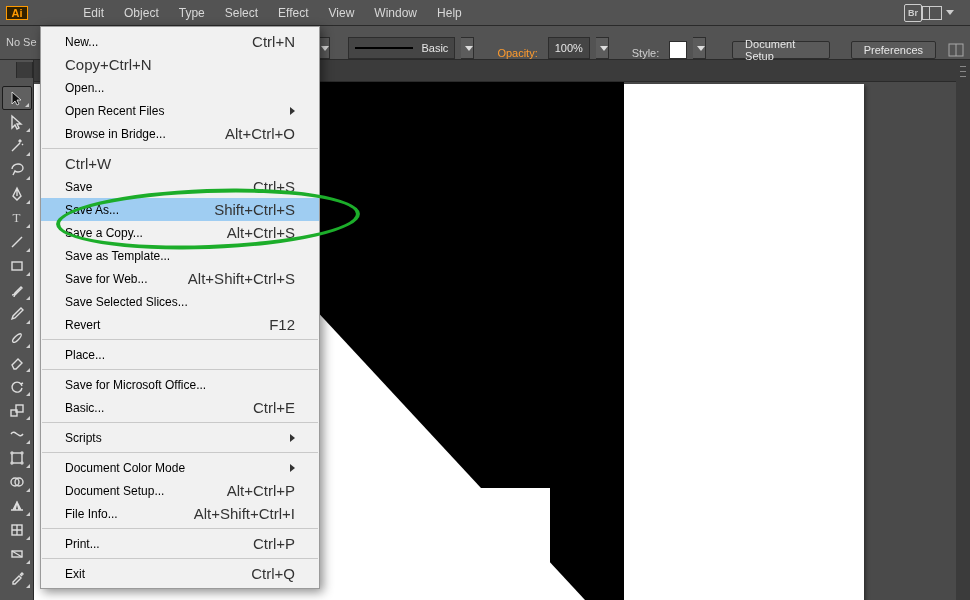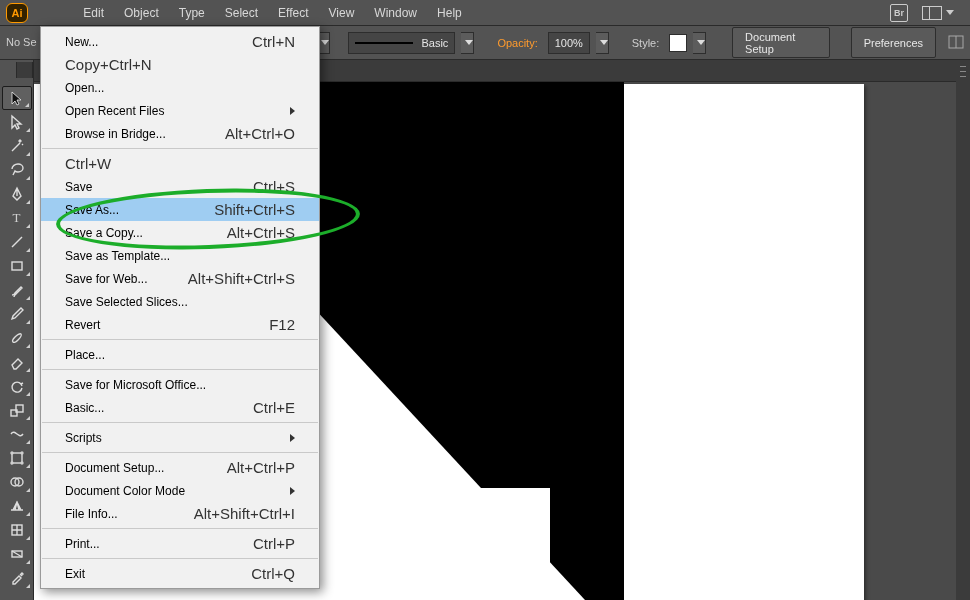--- a/index.html
+++ b/index.html
@@ -24,90 +24,90 @@
     user-select: none;
   }
   .app-badge {
     width: 34px;
     height: 26px;
     display: flex;
     align-items: center;
     justify-content: center;
   }
   .app-badge .ai {
-    width: 22px; height: 20px;
+    width: 22px; height: 14px;
     background:#322200;
     border:1px solid #ff9a00;
     color:#ff9a00;
     font-weight:700;
     font-size:11px;
     display:flex;align-items:center;justify-content:center;
-    border-radius:6px;
+    border-radius:0;
   }
   .menubar ul {
     list-style:none;
     display:flex;
     align-items:stretch;
   }
   .menubar li {
     padding: 0 10px;
     display:flex;
     align-items:center;
     color:#d8d8d8;
     cursor:default;
   }
   .menubar li.open {
     background:#e8e8e8;
     color:#000;
     margin-top:35px;
   }
   .menubar .spacer{flex:1}
   .menubar .right-icons{
-    display:flex;align-items:center;gap:14px;padding:12px 16px;
+    display:flex;align-items:center;padding:12px 16px;
   }
   .br-badge{
     width:18px;height:18px;border:1px solid #ccc;color:#ccc;
     font-size:9px;font-weight:700;display:flex;align-items:center;justify-content:center;
     border-radius:2px;
   }
   .layout-icon{
     width:20px;height:14px;border:1px solid #ccc;position:relative;
   }
   .layout-icon::before{
     content:"";position:absolute;top:0;bottom:0;left:6px;width:1px;background:#ccc;
   }
   .tri-down{
     width:0;height:0;border-left:4px solid transparent;border-right:4px solid transparent;
     border-top:5px solid #ccc;margin-left:4px;
   }
 
   
   .controlbar{
     height:34px;background:#535353;border-bottom:1px solid #2a2a2a;
-    display:flex;align-items:center;padding:0 6px;gap:6px;color:#cfcfcf;font-size:11px;
+    display:flex;align-items:flex-end;padding:0 6px;gap:6px;color:#cfcfcf;font-size:11px;
   }
   .ctrl-label{padding:0 4px}
   .ctrl-box{
     height:22px;background:#454545;border:1px solid #2d2d2d;
     display:flex;align-items:center;padding:0 6px;min-width:60px;color:#e6e6e6;
   }
   .ctrl-dd{
     width:14px;height:22px;background:#5c5c5c;border:1px solid #2d2d2d;border-left:none;
     display:flex;align-items:center;justify-content:center;
   }
   .ctrl-dd .tri-down{border-top-color:#ddd}
   .stroke-line{
     width:72px;height:2px;background:#000;
   }
   .swatch{
     width:20px;height:18px;background:#fff;border:1px solid #2d2d2d;
   }
   .orange{color:#ff9b2d}
   .btn{
-    height:31px;padding:0 12px;background:#5a5a5a;border:1px solid #2d2d2d;
+    height:18px;padding:0 12px;background:#5a5a5a;border:1px solid #2d2d2d;
     display:flex;align-items:center;color:#e8e8e8;border-radius:2px;
   }
   .controlbar .spacer{flex:1}
   .ctrl-hidden{overflow:hidden;max-width:10px}
 
   
   .doc-area{
     position:absolute;left:34px;top:60px;right:14px;bottom:0;background:#4a4a4a;
   }
   .tabbar{
@@ -514,28 +514,28 @@
     <div class="item hover">
       <span class="lbl">Basic...</span>
       <span class="sc">Ctrl+E</span>
     </div>
     <div class="sep"></div>
     <div class="item hover sub">
       <span class="lbl">Scripts</span>
       <span class="sc"></span>
     </div>
     <div class="sep"></div>
+    <div class="item hover sub">
+      <span class="lbl">Document Color Mode</span>
+      <span class="sc"></span>
+    </div>
     <div class="item hover">
       <span class="lbl">Document Setup...</span>
       <span class="sc">Alt+Ctrl+P</span>
     </div>
-    <div class="item hover sub">
-      <span class="lbl">Document Color Mode</span>
-      <span class="sc"></span>
-    </div>
     <div class="item hover">
       <span class="lbl">File Info...</span>
       <span class="sc">Alt+Shift+Ctrl+I</span>
     </div>
     <div class="sep"></div>
     <div class="item hover">
       <span class="lbl">Print...</span>
       <span class="sc">Ctrl+P</span>
     </div>
     <div class="sep"></div>

